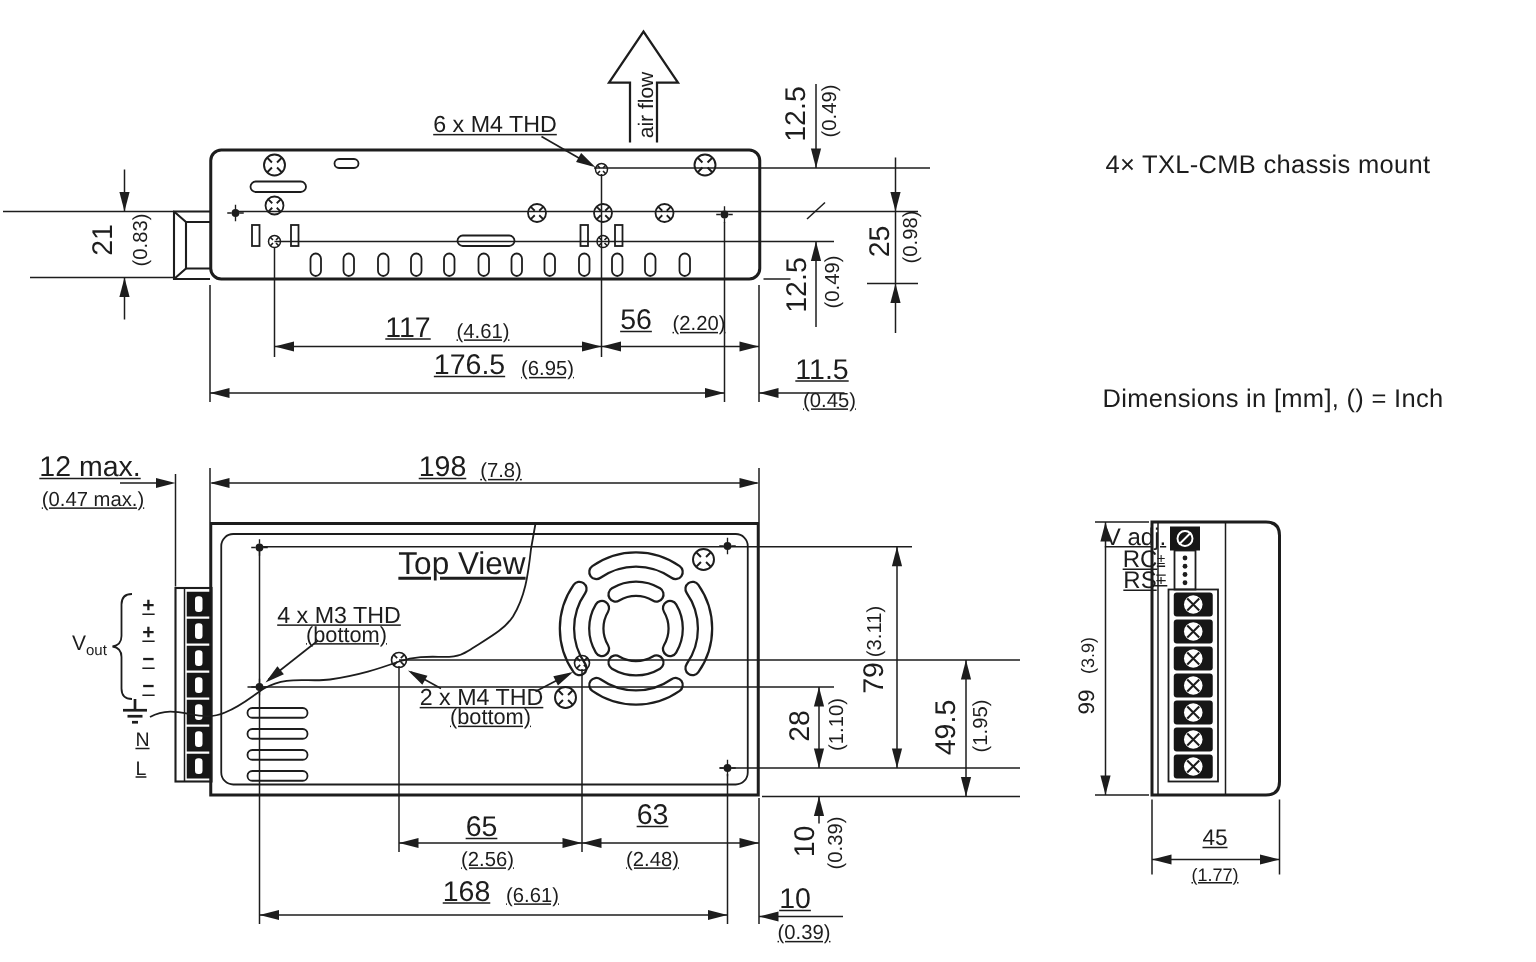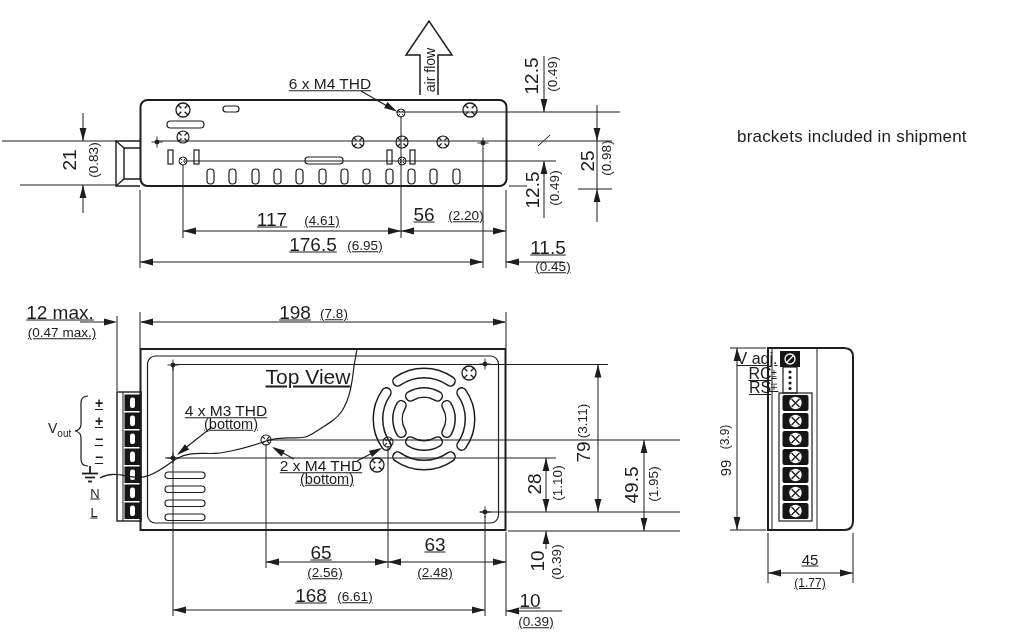--- a/index.html
+++ b/index.html
@@ -344,21 +344,22 @@
       <use href="#ah" transform="translate(737,530) rotate(90)"></use>
       <line x1="768" y1="533" x2="768" y2="583"></line>
       <line x1="853" y1="533" x2="853" y2="583"></line>
       <line x1="768" y1="573" x2="853" y2="573"></line>
       <use href="#ah" transform="translate(768,573) rotate(180)"></use>
       <use href="#ah" transform="translate(853,573)"></use>
     </g>
   </g>
 </svg>
 
-<span class="t note" style="left:737px;top:128px">brackets included in shipment</span>
+<span class="t note" style="left:737px;top:101px">4× TXL-CMB chassis mount</span>
+<span class="t note" style="left:735px;top:257px">Dimensions in [mm], () = Inch</span>
 
 <span class="t lab ctr" style="left:330px;top:84px">6 x M4 THD</span>
 <span class="t af rot" style="left:430px;top:70px">air flow</span>
 <span class="t mm ctr" style="left:272px;top:219px">117</span>
 <span class="t in ctr" style="left:322px;top:221px">(4.61)</span>
 <span class="t mm ctr" style="left:424px;top:214px">56</span>
 <span class="t in ctr" style="left:466px;top:216px">(2.20)</span>
 <span class="t mm ctr" style="left:313px;top:244px">176.5</span>
 <span class="t in ctr" style="left:365px;top:246px">(6.95)</span>
 <span class="t mm ctr" style="left:548px;top:247px">11.5</span>

